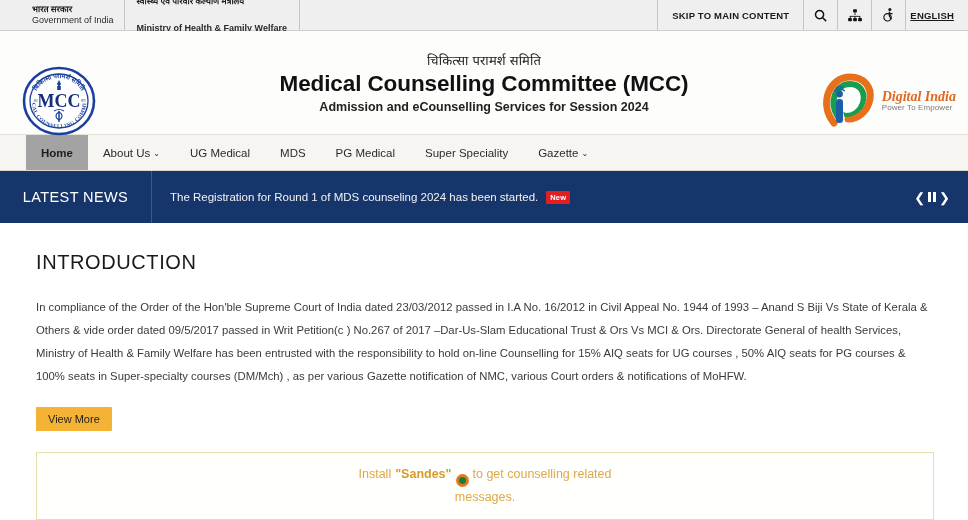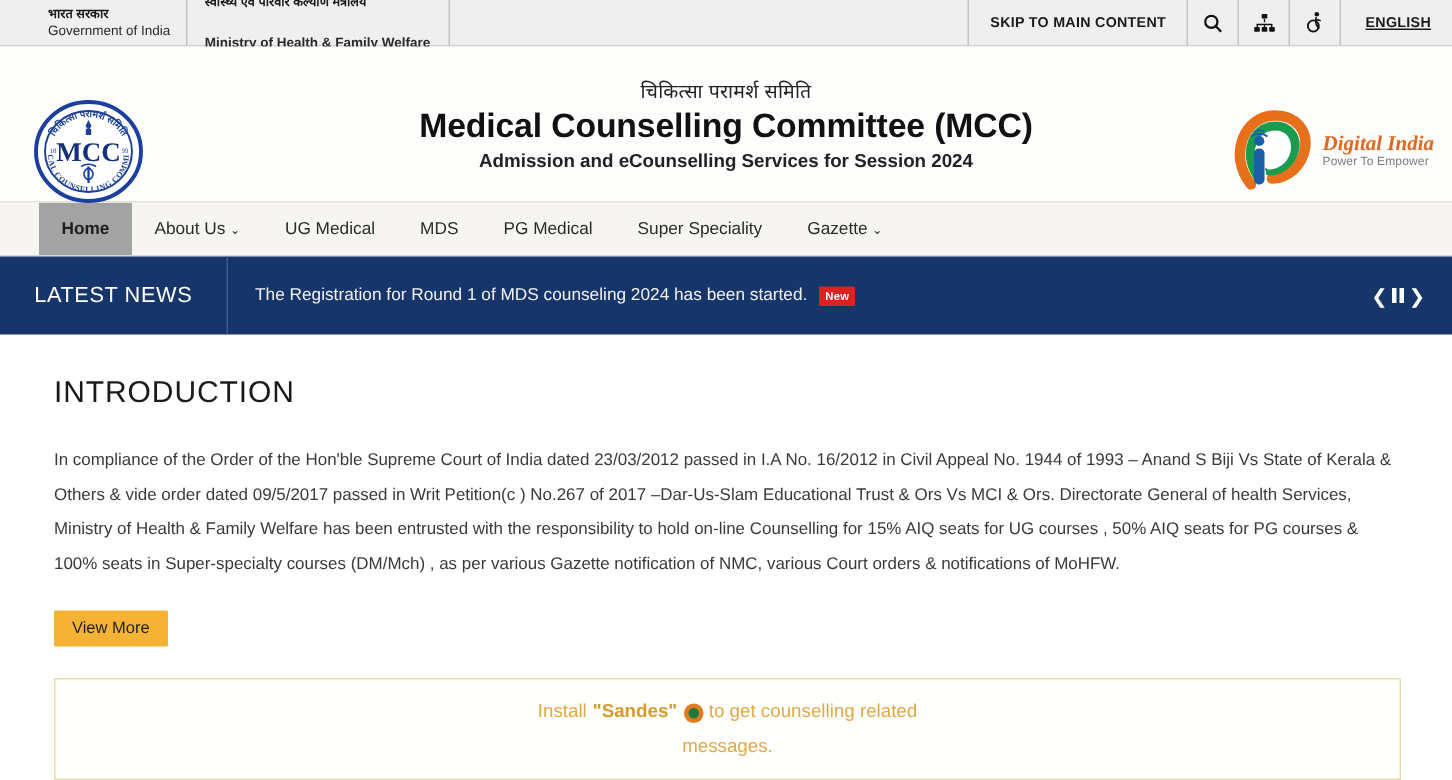--- a/index.html
+++ b/index.html
@@ -39,21 +39,21 @@
   .skip-link {
     display: flex; align-items: center; padding: 0 14px;
     font-size: 9.5px; font-weight: bold; letter-spacing: .2px;
     color: #1a1a1a; border-left: 1px solid #c4c4c4; cursor: pointer;
   }
   .tb-icon {
     display: flex; align-items: center; justify-content: center;
     width: 34px; border-left: 1px solid #c4c4c4; cursor: pointer;
   }
   .lang-link {
-    display: flex; align-items: center; padding: 0 14px 0 16px;
+    display: flex; align-items: center; padding: 0 14px 0 4px;
     font-size: 9.5px; font-weight: bold; letter-spacing: .2px;
     color: #1a1a1a; border-left: 1px solid #c4c4c4; cursor: pointer;
     text-decoration: underline;
   }
 
   
   .masthead {
     height: 104px;
     background: #fdfdfb;
     border-bottom: 1px solid #e4e2d8;
@@ -152,21 +152,21 @@
     margin: 21px 34px 0 36px;
     border: 1px solid #e5dfae;
     background: #fffffd;
     height: 68px;
     display: flex; flex-direction: column;
     align-items: center; justify-content: center;
     text-align: center;
   }
   .sandes-line {
     font-size: 12.5px; color: #e0a845;
-    display: flex; align-items: center; gap: 4px; line-height: 1.8;
+    display: flex; align-items: flex-end; gap: 4px; line-height: 1.8;
   }
   .sandes-strong { font-weight: bold; color: #d99a2b; }
   .sandes-ico {
     width: 13px; height: 13px; border-radius: 50%;
     background: #e07b20;
     display: inline-flex; align-items: center; justify-content: center;
     position: relative; top: 1px;
   }
   .sandes-ico i {
     width: 7px; height: 7px; border-radius: 50%;

